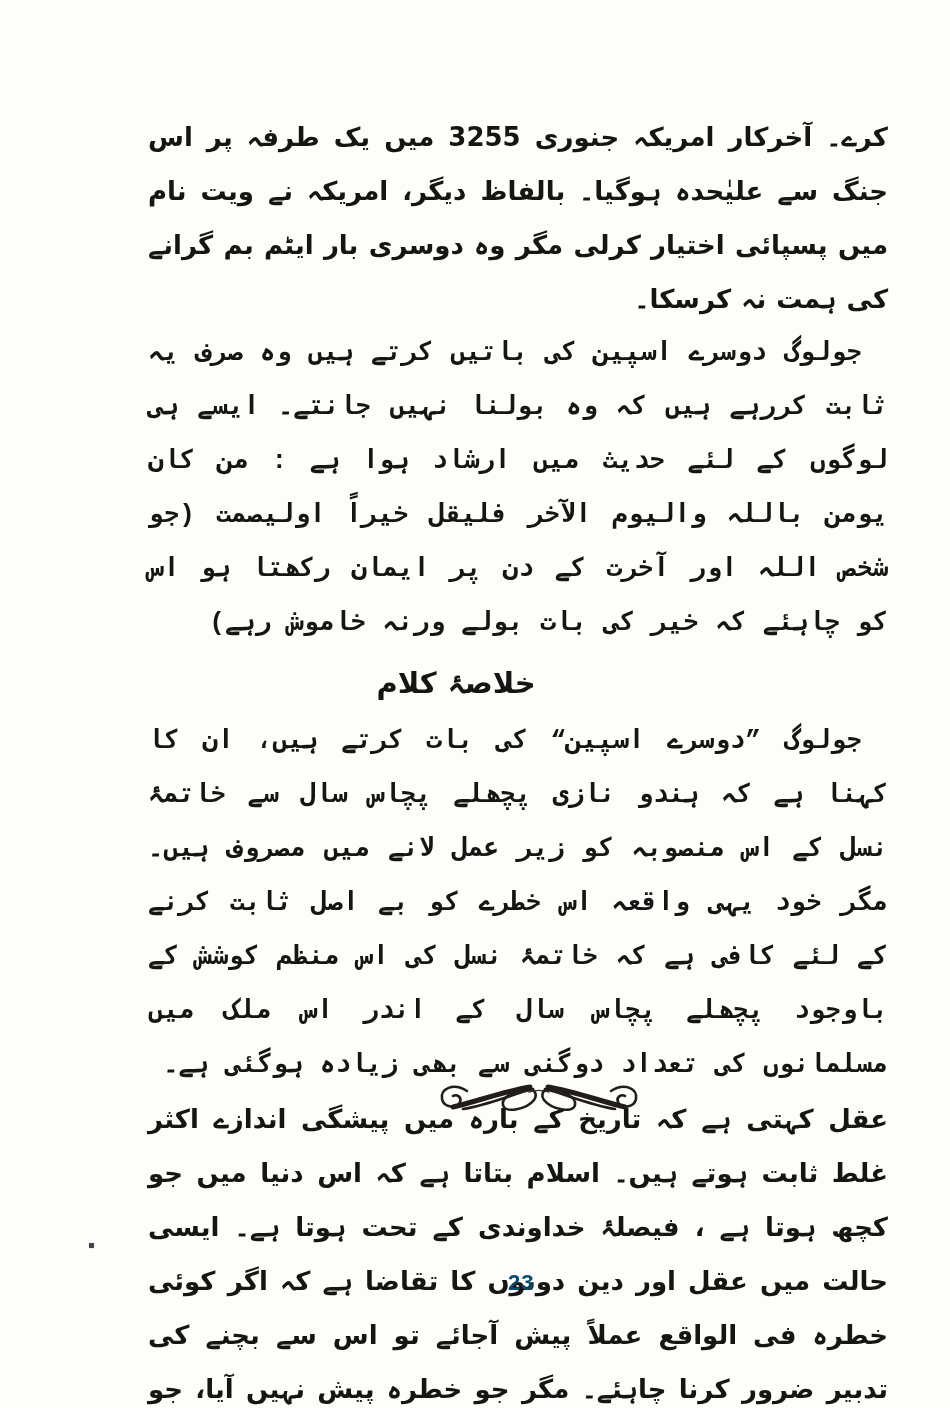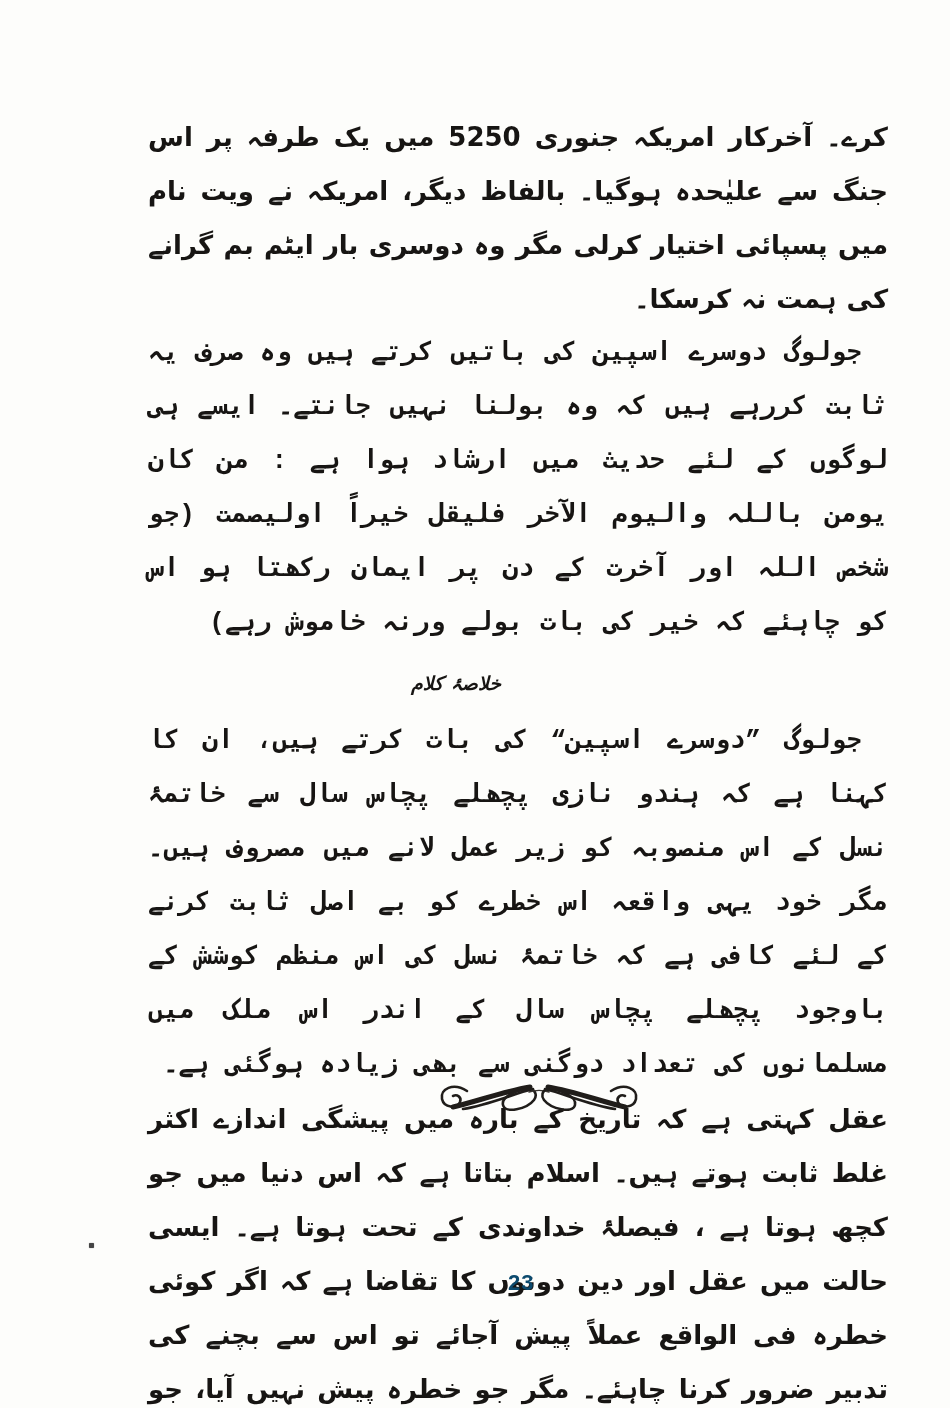--- a/index.html
+++ b/index.html
@@ -26,25 +26,24 @@
     font-weight:700;
     line-height:54px;
     letter-spacing:0px;
     word-spacing:1px;
   }
   .text-block p { margin:0; }
   .para-indent   { text-indent:26px;font-family:Liberation Mono, monospace; }
   .section-heading {
     margin:6px 0 4px 0;
     text-align:center;
-    font-size:19px;
+    font-size:29px;
     font-weight:700;
     line-height:54px;
     transform:translateX(-62px);
-    font-style:italic;
   }
   .flourish-wrap {
     position:absolute;
     top:1076px; left:433px;
     width:212px; height:44px;
   }
   .flourish-wrap svg { display:block; width:212px; height:44px; }
   .flourish-stroke { fill:none; stroke:#201d1a; stroke-width:2.6; stroke-linecap:round; }
   .flourish-thick  { fill:none; stroke:#201d1a; stroke-width:5;   stroke-linecap:round; }
   .flourish-hair   { fill:none; stroke:#3a3631; stroke-width:1.4; stroke-linecap:round; }
@@ -65,21 +64,21 @@
     border-radius:1px;
     box-shadow:0 0 1px #666;
   }
 </style>
 </head>
 <body>
 
 <div class="scan-page">
 
   <div class="text-block">
-    <p>کرے۔ آخرکار امریکہ جنوری 5250 میں یک طرفہ پر اس جنگ سے علیٰحدہ ہوگیا۔ بالفاظ دیگر، امریکہ نے ویت نام میں پسپائی اختیار کرلی مگر وہ دوسری بار ایٹم بم گرانے کی ہمت نہ کرسکا۔</p>
+    <p>کرے۔ آخرکار امریکہ جنوری 3255 میں یک طرفہ پر اس جنگ سے علیٰحدہ ہوگیا۔ بالفاظ دیگر، امریکہ نے ویت نام میں پسپائی اختیار کرلی مگر وہ دوسری بار ایٹم بم گرانے کی ہمت نہ کرسکا۔</p>
     <p class="para-indent">جولوگ دوسرے اسپین کی باتیں کرتے ہیں وہ صرف یہ ثابت کررہے ہیں کہ وہ بولنا نہیں جانتے۔ ایسے ہی لوگوں کے لئے حدیث میں ارشاد ہوا ہے : من کان یومن باللہ والیوم الآخر فلیقل خیراً اولیصمت (جو شخص اللہ اور آخرت کے دن پر ایمان رکھتا ہو اس کو چاہئے کہ خیر کی بات بولے ورنہ خاموش رہے)</p>
     <h2 class="section-heading">خلاصۂ کلام</h2>
     <p class="para-indent">جولوگ ”دوسرے اسپین“ کی بات کرتے ہیں، ان کا کہنا ہے کہ ہندو نازی پچھلے پچاس سال سے خاتمۂ نسل کے اس منصوبہ کو زیر عمل لانے میں مصروف ہیں۔ مگر خود یہی واقعہ اس خطرے کو بے اصل ثابت کرنے کے لئے کافی ہے کہ خاتمۂ نسل کی اس منظم کوشش کے باوجود پچھلے پچاس سال کے اندر اس ملک میں مسلمانوں کی تعداد دوگنی سے بھی زیادہ ہوگئی ہے۔</p>
     <p>عقل کہتی ہے کہ تاریخ کے بارہ میں پیشگی اندازے اکثر غلط ثابت ہوتے ہیں۔ اسلام بتاتا ہے کہ اس دنیا میں جو کچھ ہوتا ہے ، فیصلۂ خداوندی کے تحت ہوتا ہے۔ ایسی حالت میں عقل اور دین دونوں کا تقاضا ہے کہ اگر کوئی خطرہ فی الواقع عملاً پیش آجائے تو اس سے بچنے کی تدبیر ضرور کرنا چاہئے۔ مگر جو خطرہ پیش نہیں آیا، جو ابھی مستقبل کے مفروضہ خطرہ کی حیثیت رکھتا ہے، اس کی بابت سوچ کر غیر ضروری طور پر اپنے آپ کو پریشان نہ کیا جائے۔</p>
 
   </div>
 
   <div class="flourish-wrap">
     <svg viewBox="0 0 212 44">
 

